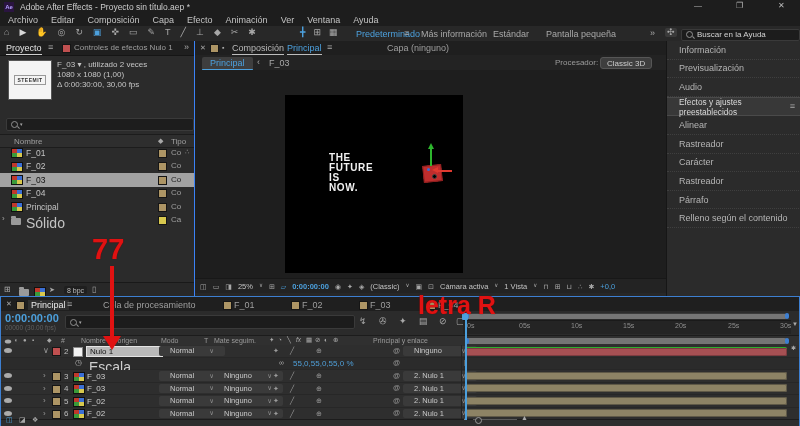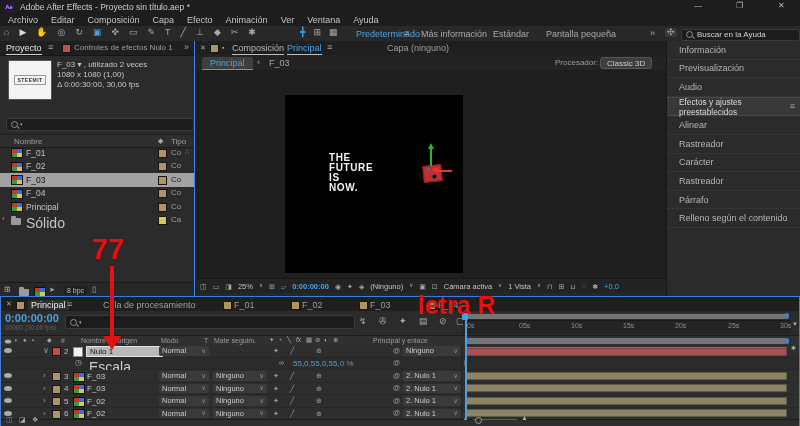--- a/index.html
+++ b/index.html
@@ -3,21 +3,21 @@
 <meta charset="utf-8">
 <style>
   html,body{margin:0;padding:0;background:#111;}
   #screen{position:relative;width:800px;height:426px;background:#262626;overflow:hidden;
     font-family:"Liberation Sans",sans-serif;font-size:9px;color:#c3c3c3;}
   .r{position:absolute;}
   .txt{white-space:nowrap;}
   .ic{color:#a8a8a8;font-size:9px;line-height:1;}
   .chip{display:inline-block;width:7px;height:7px;background:#ad9565;border:1px solid #151515;}
   .dd{display:flex;justify-content:space-between;align-items:center;background:#3a3a3a;border-radius:2px;
-      padding:0 3px;height:9.5px;font-size:7.5px;color:#c9c9c9;}
+      padding:0 11px;height:9.5px;font-size:7.5px;color:#c9c9c9;}
   .dd .ca{color:#8f8f8f;font-size:6.5px;margin-left:2px;}
   .mag{width:5px;height:5px;border:1px solid #8f8f8f;border-radius:50%;position:relative;display:inline-block;}
   .mag::after{content:"";position:absolute;width:3px;height:1px;background:#8f8f8f;transform:rotate(45deg);right:-2.5px;bottom:-1px;}
   .eye{display:inline-block;width:8px;height:5px;background:#ababab;border-radius:50%;}
   .citem{display:inline-block;width:10px;height:8px;border:1px solid #101010;
       background-image:linear-gradient(90deg,#c0392b 50%,#3b6fd4 50%),linear-gradient(90deg,#3a9a3a 50%,#d8c84e 50%);
       background-size:100% 50%;background-position:0 0,0 100%;background-repeat:no-repeat;}
   .folder{display:inline-block;width:10px;height:7px;background:#9a9a9a;border-radius:1px;position:relative;}
   .folder::before{content:"";position:absolute;left:0;top:-2px;width:5px;height:2px;background:#9a9a9a;border-radius:1px 1px 0 0;}
   .nullicon{display:inline-block;width:8px;height:8px;background:#f2f2f2;border:1px solid #888;}
@@ -226,21 +226,21 @@
       <span class="ic" style="font-size:7px;">▭</span>
       <span class="ic" style="font-size:7px;">◨</span>
       <span class="txt" style="color:#c3c3c3;">25%</span>
       <span class="ic" style="font-size:5.5px;">∨</span>
       <span class="ic" style="font-size:7px;">⊞</span>
       <span class="ic" style="font-size:7px;color:#4ca0dd;">▱</span>
       <span class="txt" style="color:#4ca0dd;font-weight:bold;">0:00:00:00</span>
       <span class="ic" style="font-size:7px;">◉</span>
       <span class="ic" style="font-size:7px;">✦</span>
       <span class="ic" style="font-size:7px;">◈</span>
-      <span class="txt" style="color:#c3c3c3;">(Ninguno)</span>
+      <span class="txt" style="color:#c3c3c3;">(Classic)</span>
       <span class="ic" style="font-size:5.5px;">∨</span>
       <span class="ic" style="font-size:7px;">▣</span>
       <span class="ic" style="font-size:7px;">⊡</span>
       <span class="txt" style="color:#c3c3c3;">Cámara activa</span>
       <span class="ic" style="font-size:5.5px;">∨</span>
       <span class="txt" style="color:#c3c3c3;">1 Vista</span>
       <span class="ic" style="font-size:5.5px;">∨</span>
       <span class="ic" style="font-size:7px;">⊓</span>
       <span class="ic" style="font-size:7px;">⊞</span>
       <span class="ic" style="font-size:7px;">⊔</span>

